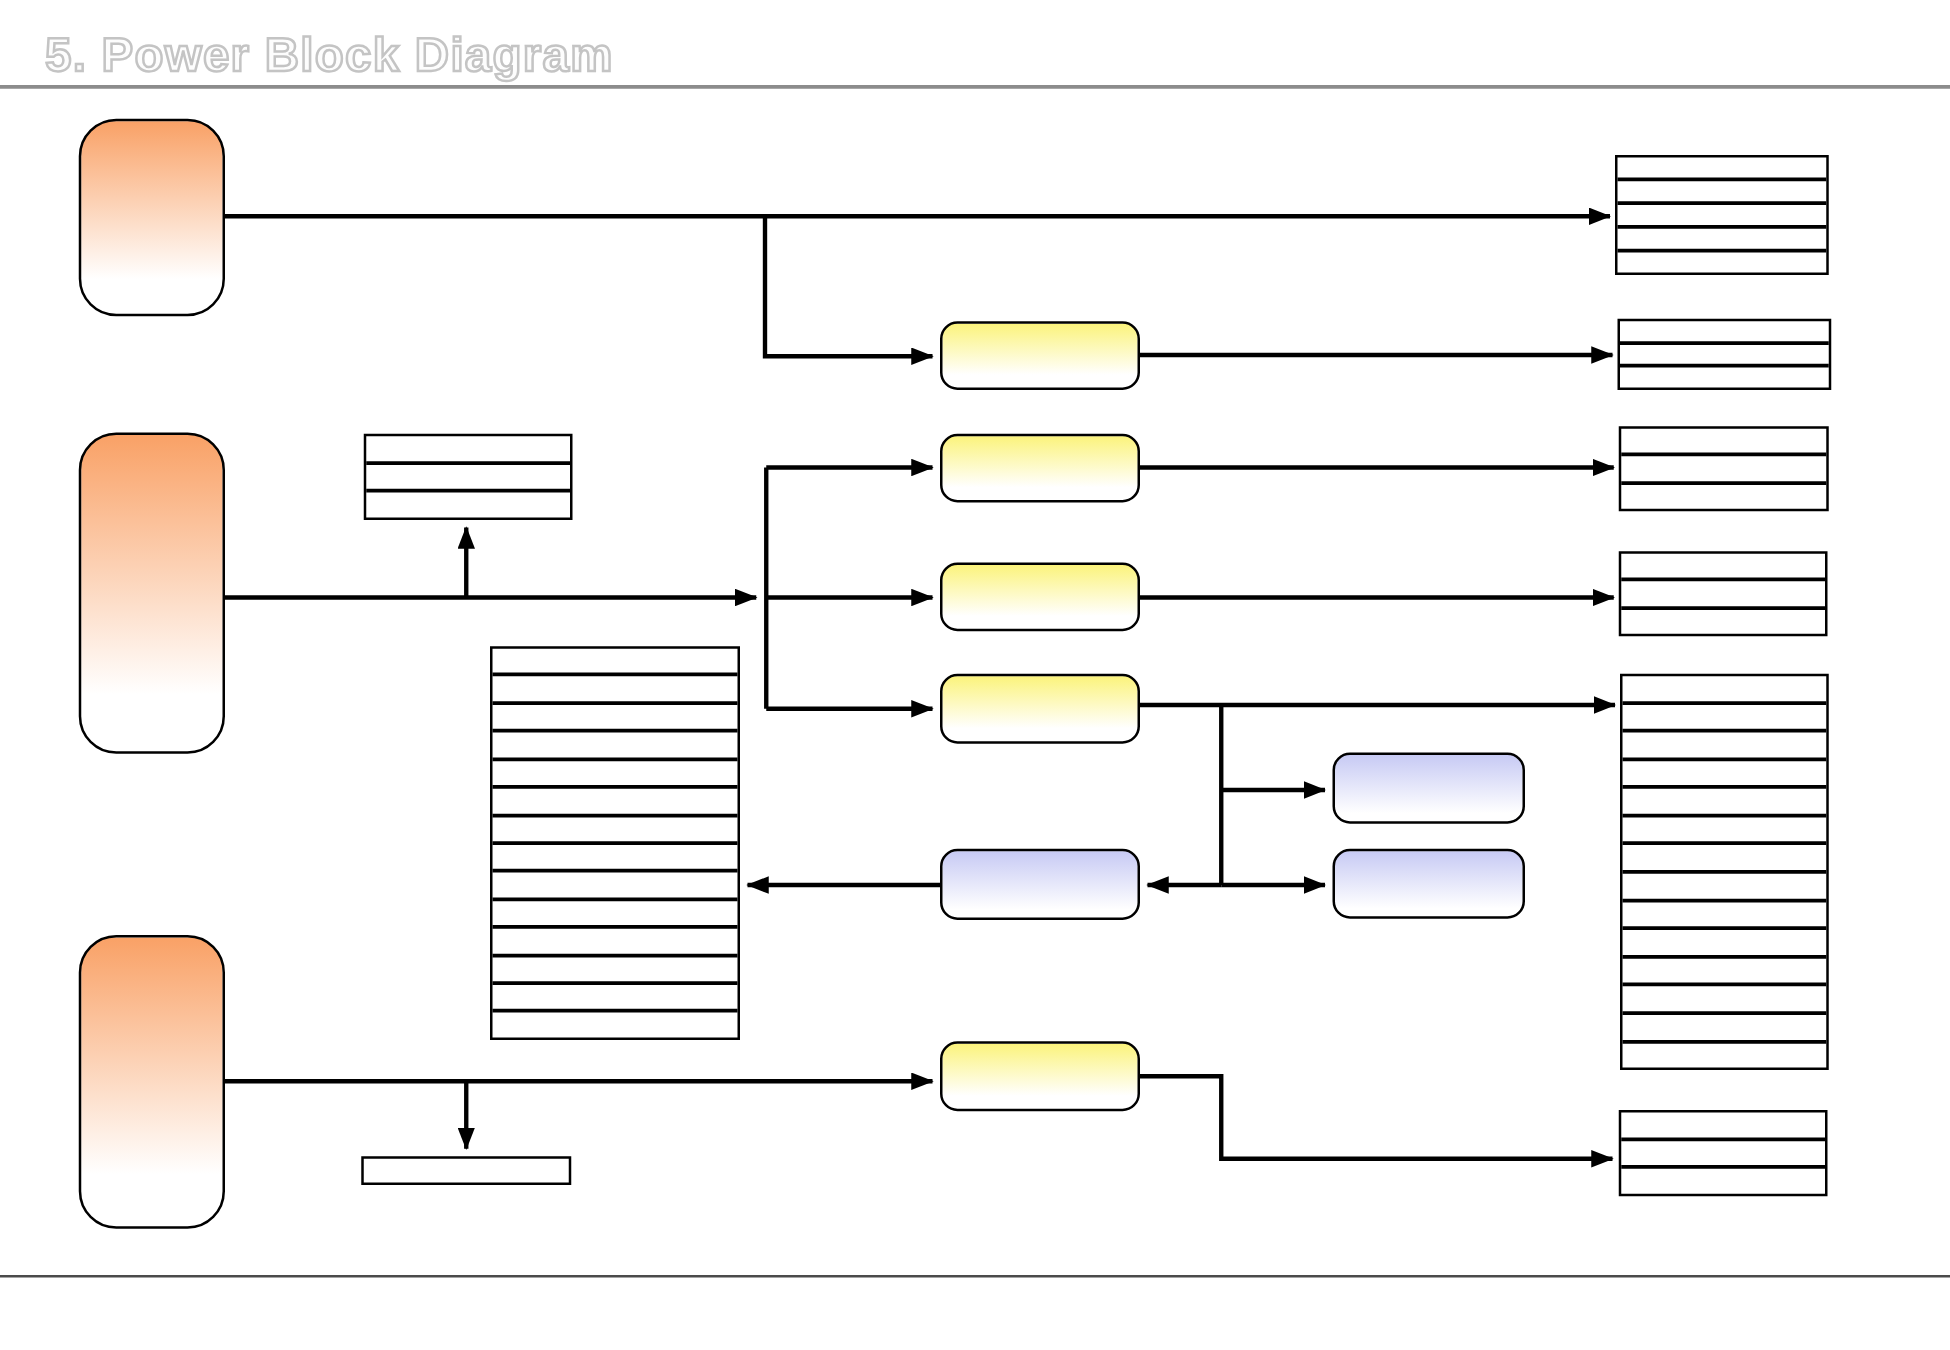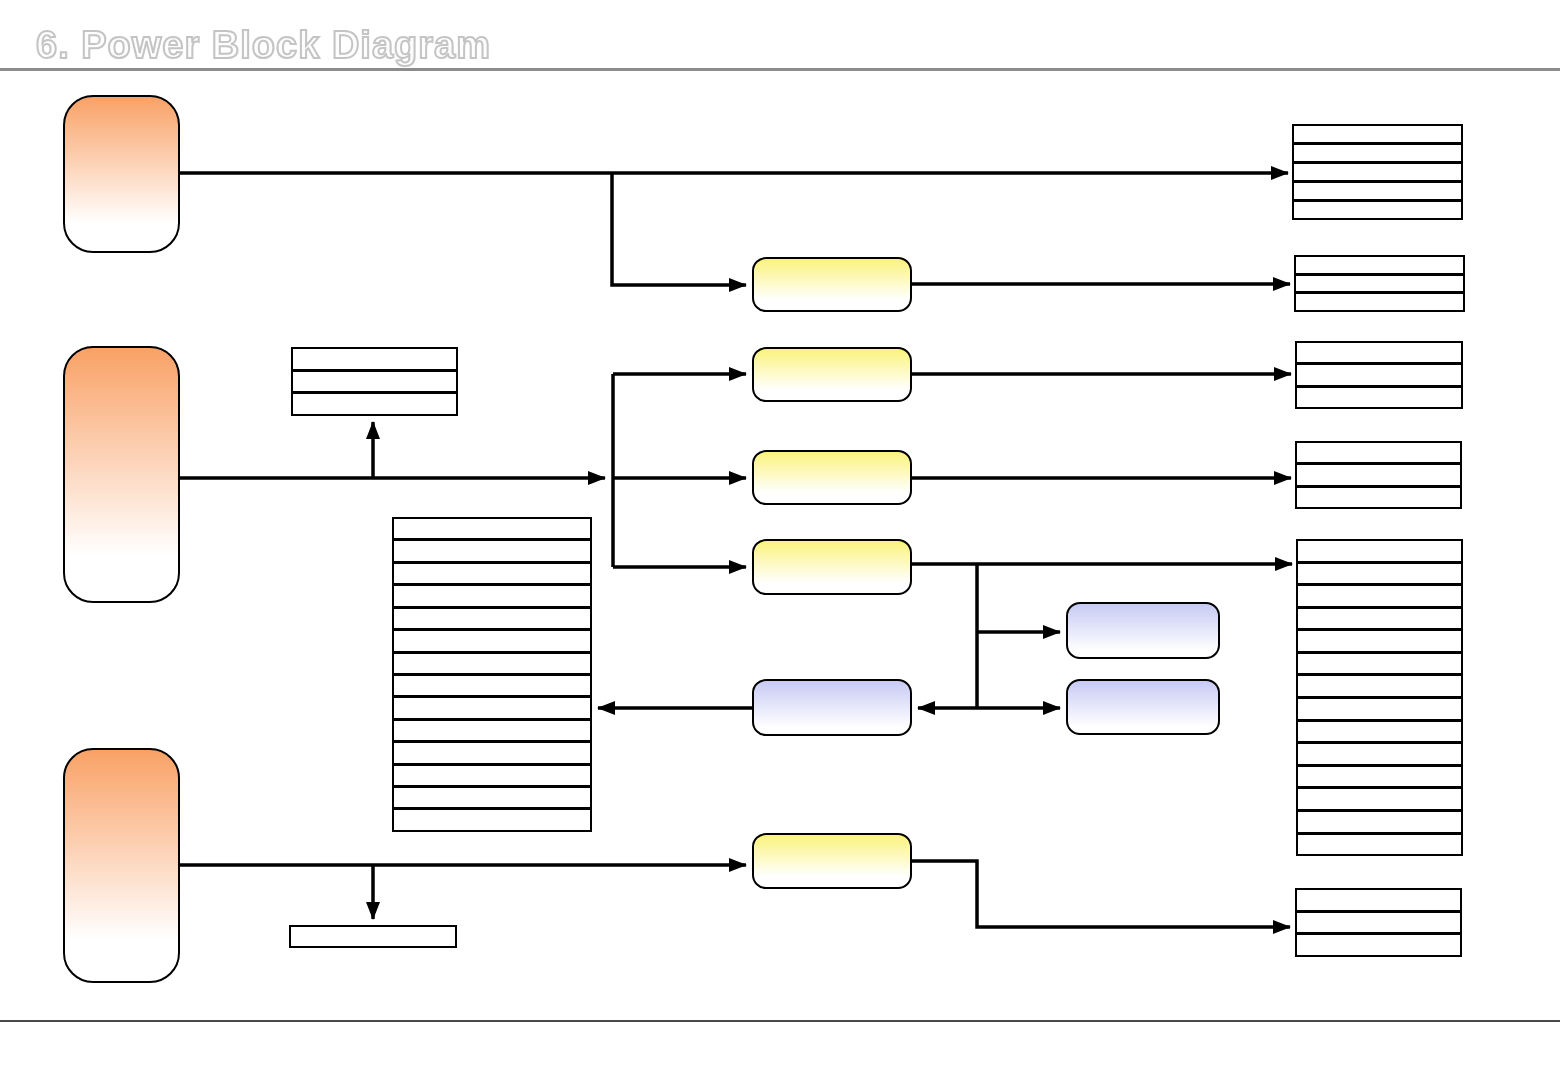--- a/index.html
+++ b/index.html
@@ -57,21 +57,21 @@
   #t-right-bottom{left:1295px; top:888px; width:167px; height:69px;}
   #t-center-top  {left:291px;  top:347px; width:167px; height:69px;}
   #t-center-large{left:392px;  top:517px; width:200px; height:315px;}
   #t-bottom-single{left:289px; top:925px; width:168px; height:23px;}
 </style>
 </head>
 <body>
 
 <div id="stage">
 
-  <div id="page-title">6. Power Block Diagram</div>
+  <div id="page-title">5. Power Block Diagram</div>
   <div id="rule-top"></div>
   <div id="rule-bottom"></div>
 
   <svg id="connectors" width="1560" height="1080" viewBox="0 0 1560 1080">
     <defs>
       <marker id="arw" markerUnits="userSpaceOnUse" markerWidth="18" markerHeight="14" refX="17" refY="7" orient="auto">
         <path d="M0,0 L18,7 L0,14 Z" style="fill:var(--c-connector); stroke:none;"></path>
       </marker>
     </defs>
     <path d="M180,173 H1288" marker-end="url(#arw)"></path>

